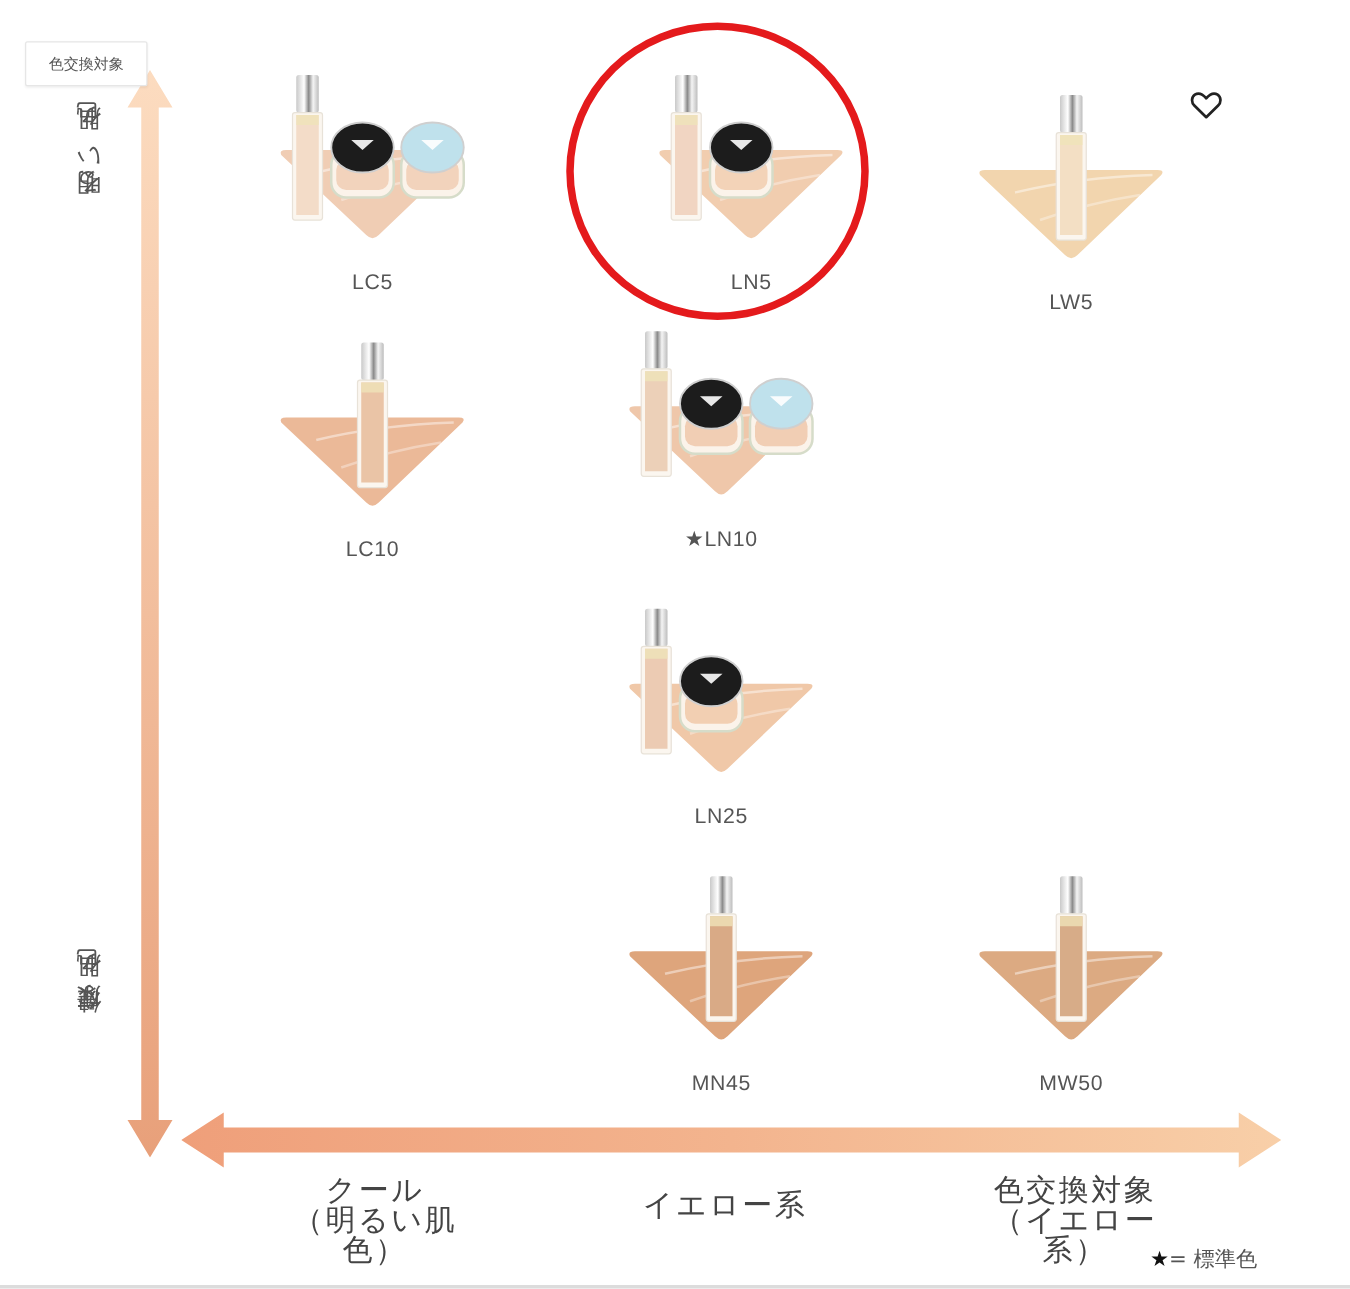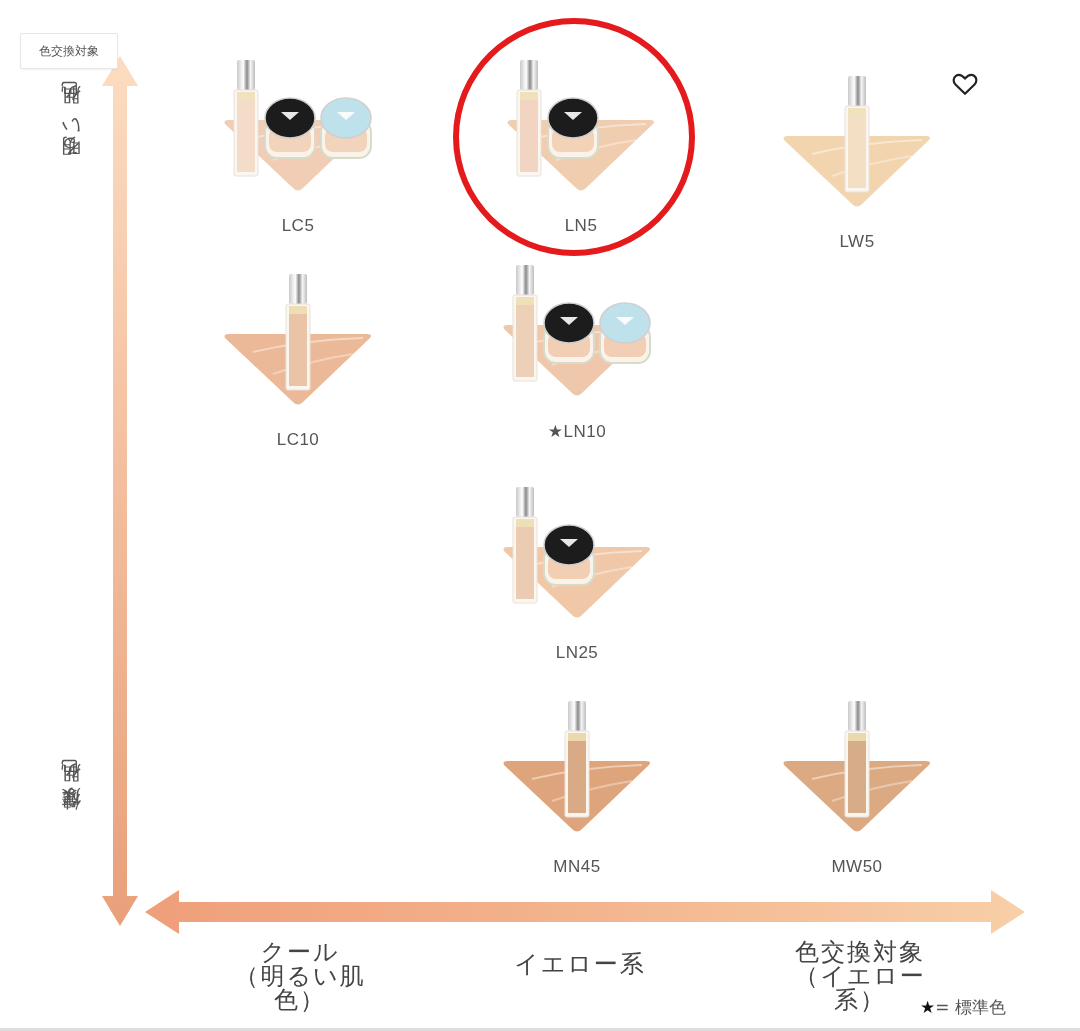--- a/index.html
+++ b/index.html
@@ -130,21 +130,21 @@
         </g>
         <g>
           <rect x="108" y="64" width="50" height="38" rx="12" fill="#fbf3ea" stroke="#d6dcc9" stroke-width="2"></rect>
           <rect x="112" y="72" width="42" height="24" rx="8" fill="#f0cdb4" opacity="0.85"></rect>
           <ellipse cx="133" cy="62" rx="25" ry="20" fill="#bfe1ec" stroke="#cfcfcf" stroke-width="1.5"></ellipse>
           <polygon points="124,56 142,56 133,64" fill="#ffffff" opacity="0.9"></polygon>
         </g>
       </svg>
       <div class="label">LC5</div>
     </div>
-    <div class="product" style="left: 496px; top: 56px;">
+    <div class="product" style="left: 516px; top: 56px;">
       <svg width="170" height="160" viewBox="0 0 170 160">
         <path d="M12,68 Q10,64 16,64 L154,64 Q160,64 157,68 L90,132 Q85,137 80,132 Z" fill="#f1cdaf"></path>
         <path d="M40,82 Q90,70 150,68" stroke="#ffffff" stroke-opacity="0.45" stroke-width="2" fill="none"></path>
         <path d="M60,104 Q100,90 140,84" stroke="#ffffff" stroke-opacity="0.35" stroke-width="2" fill="none"></path>
         <g>
           <rect x="24" y="4" width="18" height="30" rx="2" fill="url(#cap)"></rect>
           <rect x="21" y="34" width="24" height="86" rx="2" fill="#fbf6ef" stroke="#e8e2d8"></rect>
           <rect x="24" y="36" width="18" height="80" fill="#f1d5c2"></rect>
           <rect x="24" y="36" width="18" height="8" fill="#efe3b9" opacity="0.8"></rect>
         </g>

